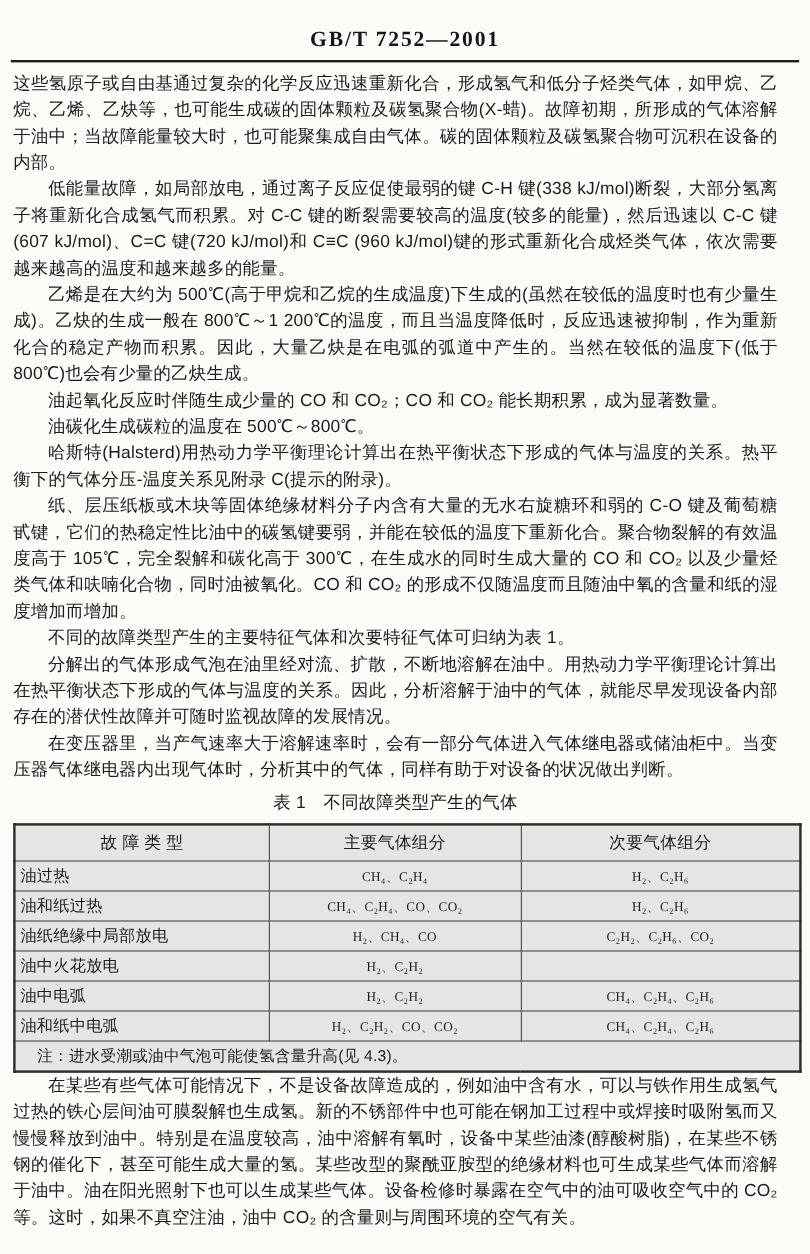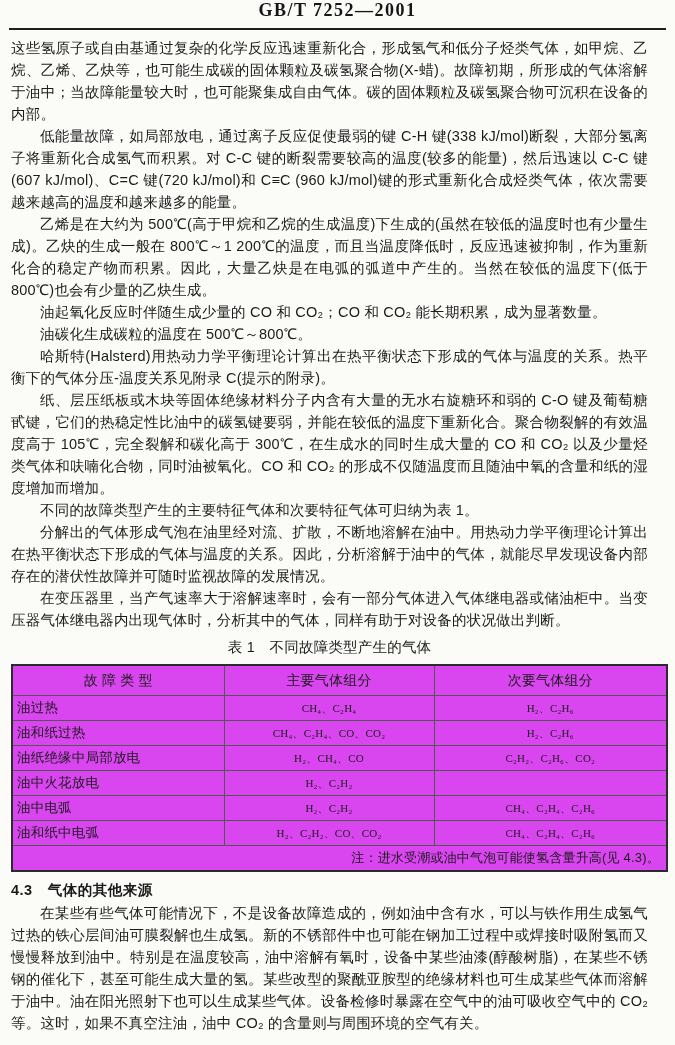--- a/index.html
+++ b/index.html
@@ -7,20 +7,21 @@
     position:relative;
     width:675px;height:1045px;
     background:#fbfbf8;
     color:#1b1b1b;
     font-family:"Liberation Sans",sans-serif;
     overflow:hidden;
     box-sizing:border-box;
   }
   .doc-header{
     text-align:center;
+    padding-top:22px;
     font-family:"Liberation Serif",serif;
     font-weight:bold;
     font-size:18px;
     letter-spacing:1.5px;
     color:#161616;
   }
   .header-rule{
     height:2px;
     background:#1e1e1e;
     margin:7px 9px 0 9px;
@@ -47,21 +48,21 @@
     font-size:14.5px;
     margin:5px 0 6px 0;
   }
   table.fault-table{
     width:655px;
     border-collapse:collapse;
     table-layout:fixed;
     border:2px solid #2b2b2b;
     font-size:13.5px;
     line-height:normal;
-    background:#d946ef;
+    background:#e5e5e5;
   }
   table.fault-table th,
   table.fault-table td{
     border:1px solid #555;
     padding:2px 4px;
   }
   table.fault-table th{
     height:25px;
     font-weight:normal;
     font-size:14px;
@@ -71,21 +72,21 @@
     height:20px;
     text-align:left;
     padding-left:20px;
   }
   td.gas-cell{
     text-align:center;
     font-family:"Liberation Serif",serif;
     font-size:11px;
   }
   tr.note-row td{
-    text-align:right;
+    text-align:left;
     font-size:13px;
     padding:3px 6px 3px 18px;
   }
   .h43{margin-top:7px !important;}
 </style>
 </head>
 <body>
 
 <div class="page">
 
@@ -152,18 +153,17 @@
           <td class="type-cell">油和纸中电弧</td>
           <td class="gas-cell">H₂、C₂H₂、CO、CO₂</td>
           <td class="gas-cell">CH₄、C₂H₄、C₂H₆</td>
         </tr>
         <tr class="note-row">
           <td colspan="3">注：进水受潮或油中气泡可能使氢含量升高(见 4.3)。</td>
         </tr>
       </tbody>
     </table>
 
-    <h3 class="h43">4.3　气体的其他来源</h3>
 
     <p>在某些有些气体可能情况下，不是设备故障造成的，例如油中含有水，可以与铁作用生成氢气过热的铁心层间油可膜裂解也生成氢。新的不锈部件中也可能在钢加工过程中或焊接时吸附氢而又慢慢释放到油中。特别是在温度较高，油中溶解有氧时，设备中某些油漆(醇酸树脂)，在某些不锈钢的催化下，甚至可能生成大量的氢。某些改型的聚酰亚胺型的绝缘材料也可生成某些气体而溶解于油中。油在阳光照射下也可以生成某些气体。设备检修时暴露在空气中的油可吸收空气中的 CO₂ 等。这时，如果不真空注油，油中 CO₂ 的含量则与周围环境的空气有关。</p>
 
   </div>
 </div>
 
 </body></html>

